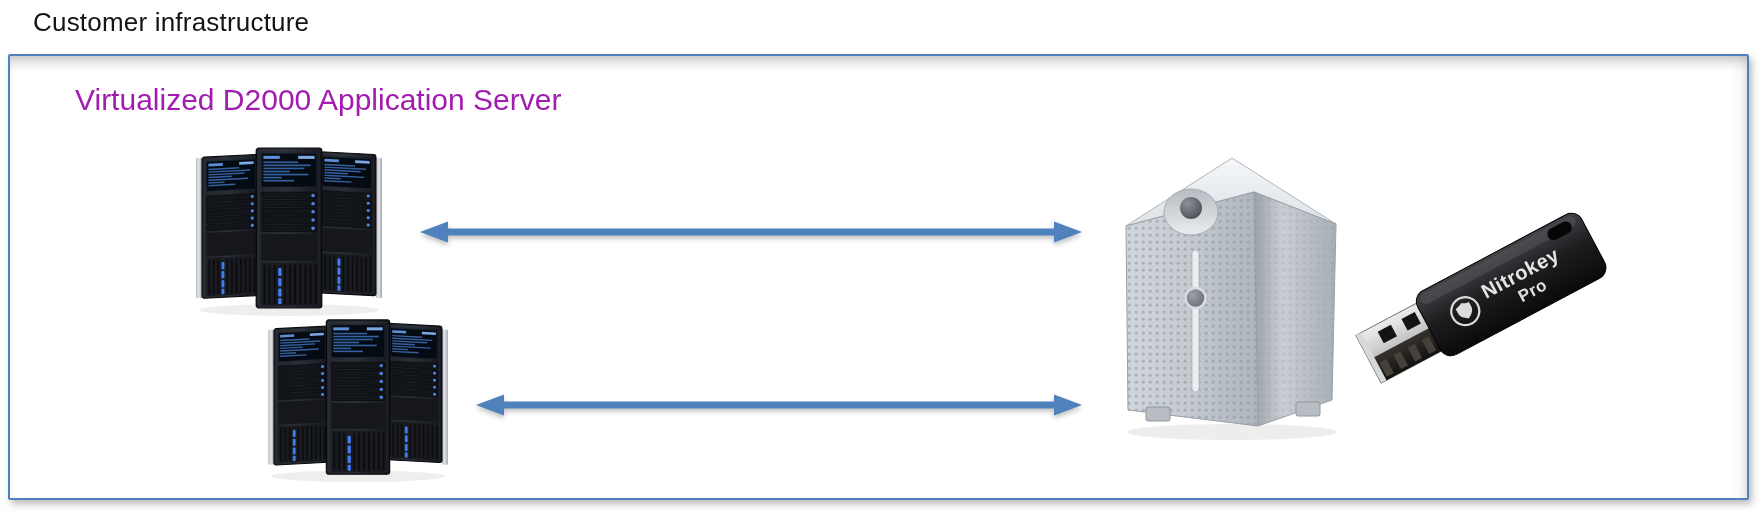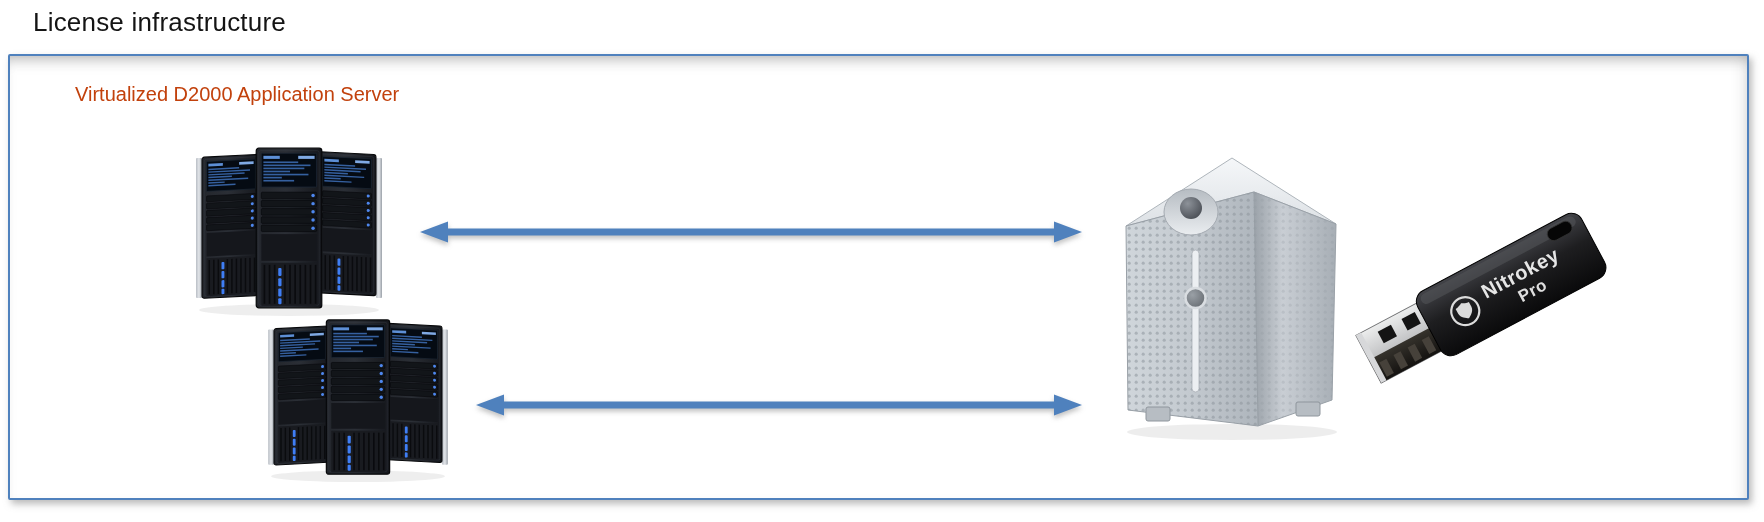--- a/index.html
+++ b/index.html
@@ -8,21 +8,21 @@
   .abs{position:absolute;}
   .title{left:33px;top:6px;font-size:26px;line-height:1.25;color:var(--title-text,#111);letter-spacing:.2px;white-space:nowrap;}
   .boundary{
     left:8px;top:54px;width:1737px;height:442px;
     border:2px solid var(--box-border,#4f81bd);
     border-radius:2px;background:#fff;
     box-shadow:3px 4px 7px rgba(120,120,120,.5),
                inset 0 12px 14px -9px rgba(120,120,120,.55),
                inset -12px 0 14px -10px rgba(150,150,150,.30);
   }
-  .node-label{font-size:20px;color:#c2410c;white-space:nowrap;}
+  .node-label{font-size:30px;color:#a21caf;white-space:nowrap;}
   .lbl-app{left:75px;top:83px;}
   .lbl-lic{left:1008px;top:83px;}
   .arrow{filter:drop-shadow(0 3px 2.5px rgba(100,100,100,.40));}
   .arrow-stroke{stroke:var(--accent-blue,#4f81bd);}
   .arrow-fill{fill:var(--accent-blue,#4f81bd);}
   .usb-brand{font-weight:bold;fill:#e6e6e6;font-size:20px;letter-spacing:.6px;}
   .usb-model{font-weight:bold;fill:#dedede;font-size:17px;letter-spacing:.6px;}
 </style>
 </head>
 <body>
@@ -101,21 +101,21 @@
         </g>
       <g transform="translate(57,0)">
           <use href="#tower-sym" width="78" height="172"></use>
         </g>
     </symbol>
   </defs>
 </svg>
 
 <div class="canvas">
 
-  <div class="abs title">License infrastructure</div>
+  <div class="abs title">Customer infrastructure</div>
 
   <div class="abs boundary"></div>
 
   <div class="abs node-label lbl-app">Virtualized D2000 Application Server</div>
 
   <svg class="abs" style="left:193px;top:142px" width="192" height="176" viewBox="0 0 192 176">
     <use href="#cluster-sym" width="192" height="176"></use>
   </svg>
 
   <svg class="abs" style="left:260px;top:314px" width="196" height="170" viewBox="0 0 192 176">

